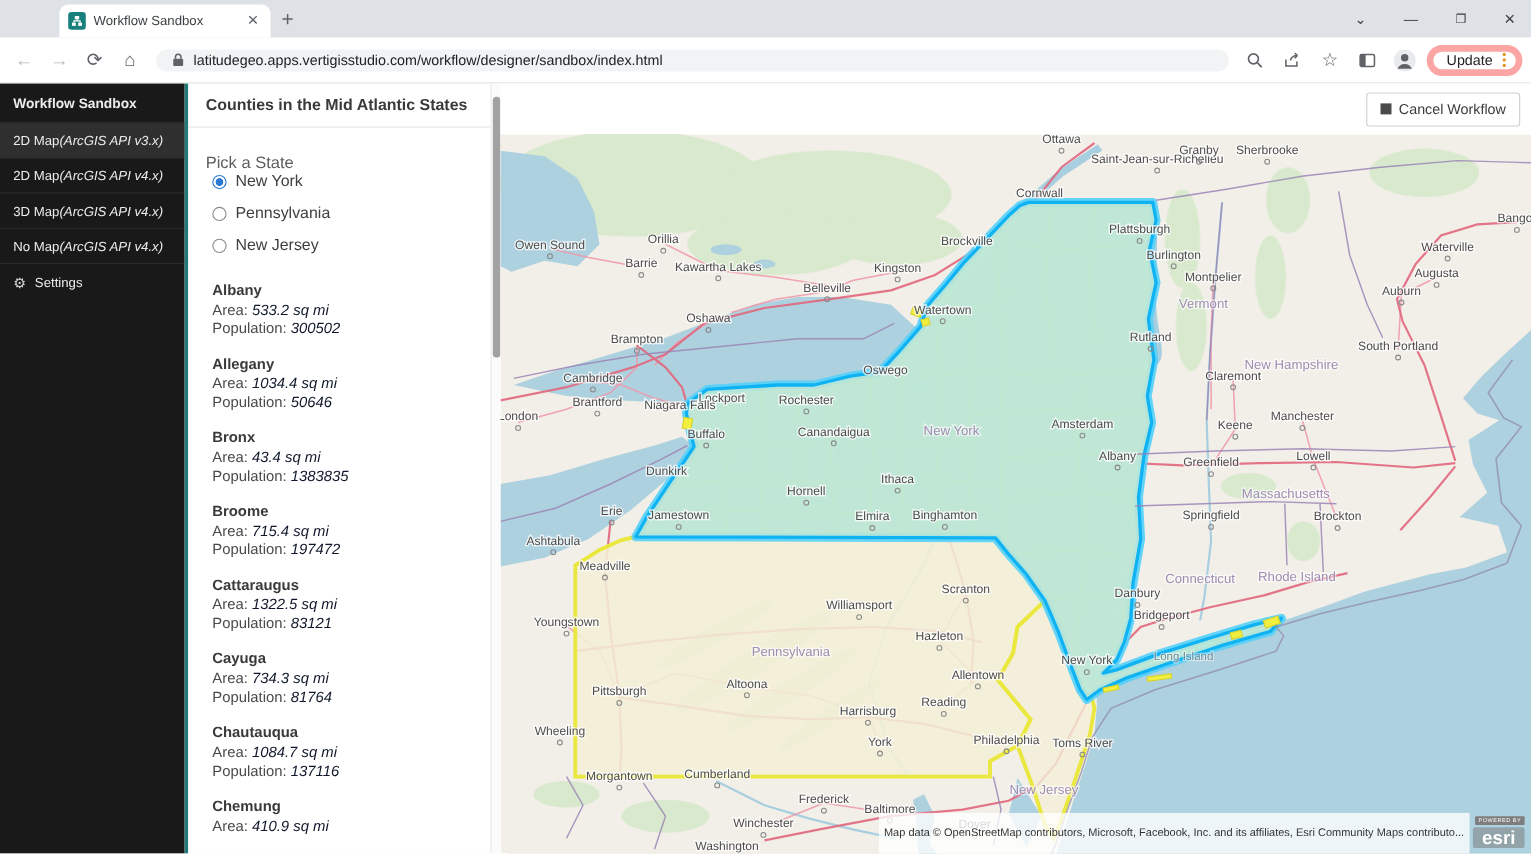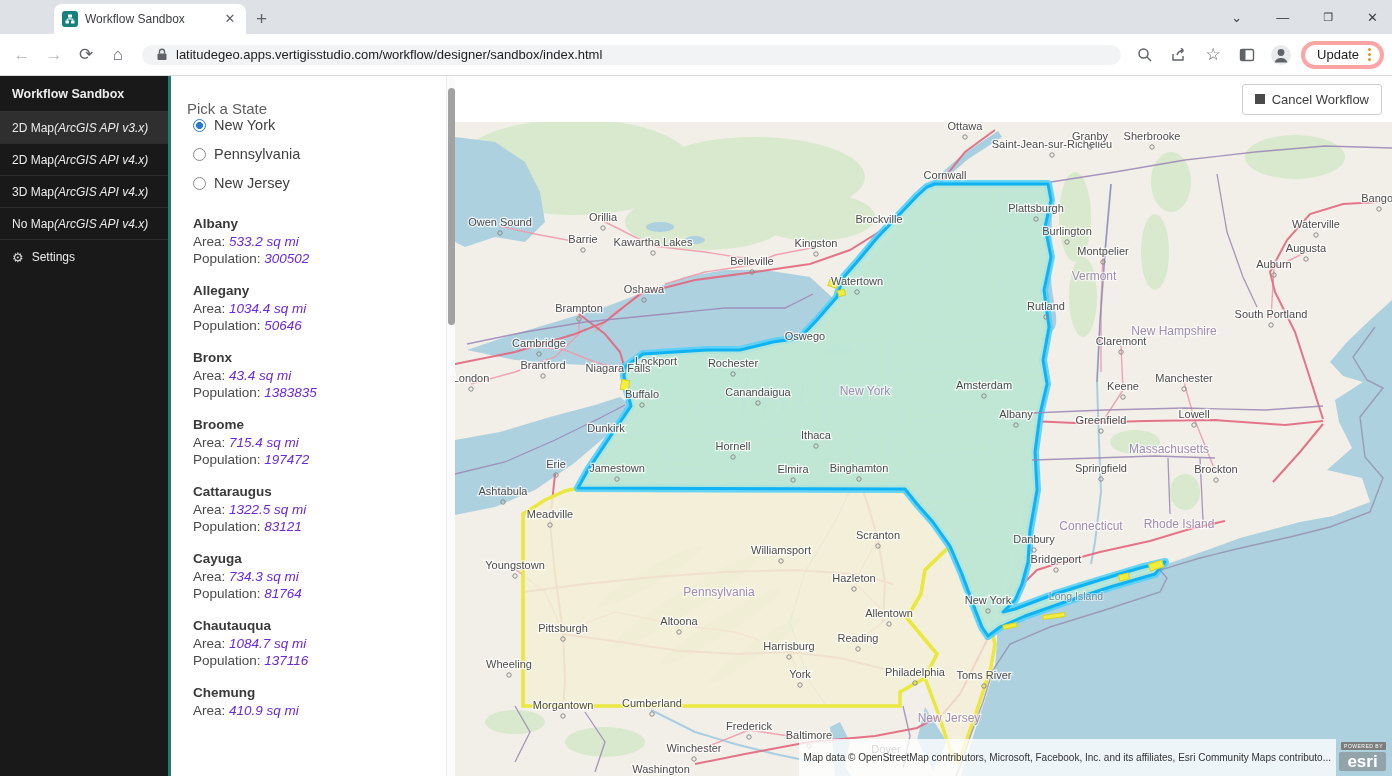--- a/index.html
+++ b/index.html
@@ -13,21 +13,21 @@
   .tab-title { font-size:12px; color:#3c4043; white-space:nowrap; overflow:hidden; flex:1; }
   .tab-close { color:#5f6368; font-size:13px; width:16px; height:16px; line-height:16px; text-align:center; border-radius:50%; }
   .newtab { color:#5f6368; font-size:19px; margin:0 0 4px 10px; }
   .win-controls { position:absolute; right:14px; top:0; height:34px; display:flex; align-items:center; gap:34px; color:#3c4043; font-size:13px; }
   .toolbar { height:42px; background:#fff; display:flex; align-items:center; padding:0 8px; gap:4px; border-bottom:1px solid #d6d9dd; }
   .nav-ic { width:28px; height:28px; display:flex; align-items:center; justify-content:center; font-size:17px; color:#5f6368; border-radius:50%; }
   .nav-ic.disabled { color:#b6babf; }
   .omnibox { flex:1; height:20px; background:#f1f3f4; border-radius:15px; margin:0 6px; display:flex; align-items:center; padding:0 14px; gap:8px; max-width:985px; }
   .omnibox .url { font-size:13px; color:#202124; white-space:nowrap; overflow:hidden; }
   .tb-right { display:flex; align-items:center; gap:6px; }
-  .update-pill { height:28px; border:4px solid #fca5a5; border-radius:14px; display:flex; align-items:center; gap:6px; padding:0 6px 0 12px; }
+  .update-pill { height:28px; border:6px solid #fca5a5; border-radius:14px; display:flex; align-items:center; gap:6px; padding:0 6px 0 12px; }
   .update-pill .lbl { font-size:13px; color:#202124; }
   .kebab { display:flex; flex-direction:column; gap:2px; padding:0 3px; }
   .kebab i { width:3px; height:3px; border-radius:50%; background:#e2941f; }
 
   
   .app { display:flex; height:700px; }
   .sidebar { width:168px; background:#191919; color:#ececec; flex:0 0 168px; }
   .sb-header { height:36px; display:flex; align-items:center; padding:0 12px; font-weight:bold; font-size:12.5px; border-bottom:1px solid #303030; }
   .sb-item { height:32px; display:flex; align-items:center; padding:8px 12px; font-size:12px; border-bottom:1px solid #2b2b2b; cursor:default; white-space:nowrap; }
   .sb-item .sfx { font-style:italic; }
@@ -40,21 +40,21 @@
   .panel-title { font-size:14.5px; font-weight:bold; color:#3a3a3a; padding:12px 16px 11px; border-bottom:1px solid #e4e4e4; }
   .panel-body { padding:24px 16px 0 16px; }
   .pick-label { font-size:15px; color:#5e5e5e; }
   .radio-row { display:flex; align-items:center; gap:8px; margin:0 0 13px 6px; }
   .radio { width:13px; height:13px; border-radius:50%; border:1px solid #8a8a8a; background:#fff; flex:0 0 13px; }
   .radio.sel { border:1px solid #2a7ad2; background:radial-gradient(circle at 50% 50%, #2a7ad2 0 3.2px, #fff 3.8px); }
   .radio-lbl { font-size:14.5px; color:#3f3f3f; }
   .county { margin:0 0 15px 6px; }
   .county .name { font-size:13.5px; font-weight:bold; color:#3a3a3a; line-height:18px; }
   .county .line { font-size:13.5px; color:#4a4a4a; line-height:17px; }
-  .county .line i { color:#6d28d9; }
+  .county .line i { color:#0f172a; }
   .pscroll { position:absolute; right:0; top:0; width:9px; height:100%; background:#fbfbfb; border-left:1px solid #ececec; }
   .pthumb { position:absolute; left:1px; width:7px; top:12px; height:237px; background:#a2a2a2; border-radius:4px; }
 
   .maparea { flex:1; position:relative; background:#fff; }
   .cancelbar { height:46px; background:#fff; display:flex; align-items:center; justify-content:flex-end; padding:0 10px; }
   .cancel-btn { border:1px solid #cfcfcf; border-radius:3px; background:#fff; padding:7px 12px; font-size:13px; color:#3c3c3c;
                 display:flex; align-items:center; gap:7px; font-family:"Liberation Sans",sans-serif; }
   .stop-sq { width:10px; height:10px; background:#4a4a4a; display:inline-block; }
   .mapbox { position:relative; width:937px; height:654px; overflow:hidden; }
   .attrib { position:absolute; bottom:0; right:56px; background:rgba(255,255,255,.78); color:#333; font-size:10px; padding:13px 5px; white-space:nowrap; }
@@ -167,20 +167,21 @@
         </div>
 </div>
     <div class="sb-settings">
       <span class="gear">⚙</span>
       <span>Settings</span>
     </div>
   </div>
 
   <div class="panel-wrap">
     <div class="panel">
+      <div class="panel-title">Counties in the Mid Atlantic States</div>
       <div class="panel-body">
         <div class="pick-label">Pick a State</div>
         <div id="state-radios" style="margin-bottom:24px;">
   <div class="radio-row">
     <span class="radio sel"></span>
     <span class="radio-lbl">New York</span>
   </div>
 
   <div class="radio-row">
     <span class="radio"></span>

